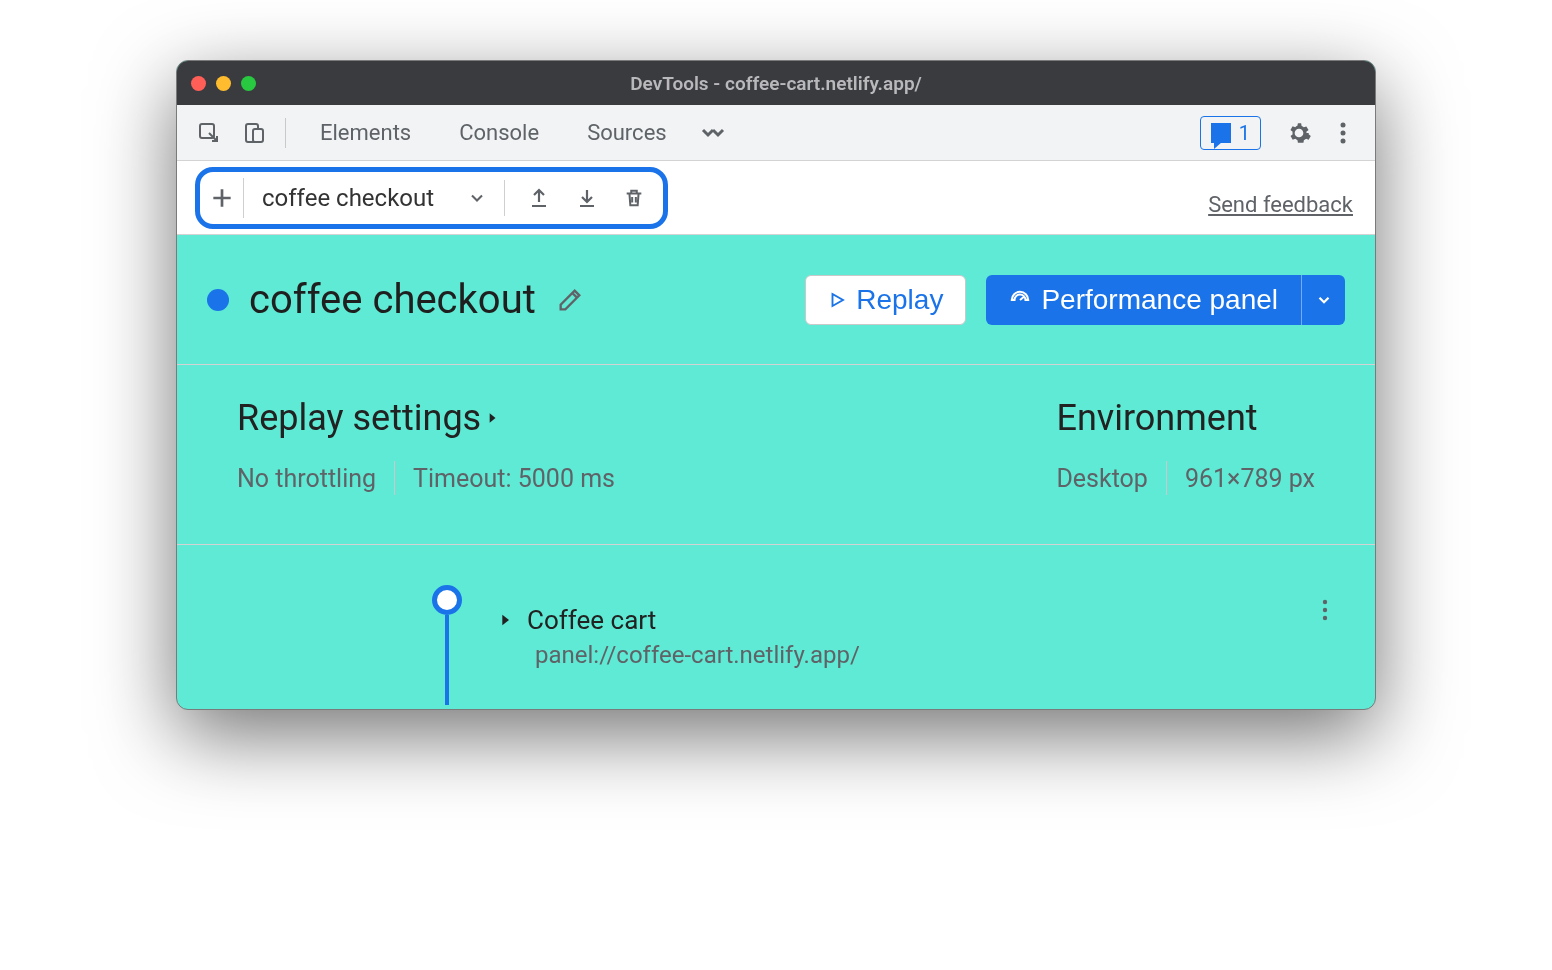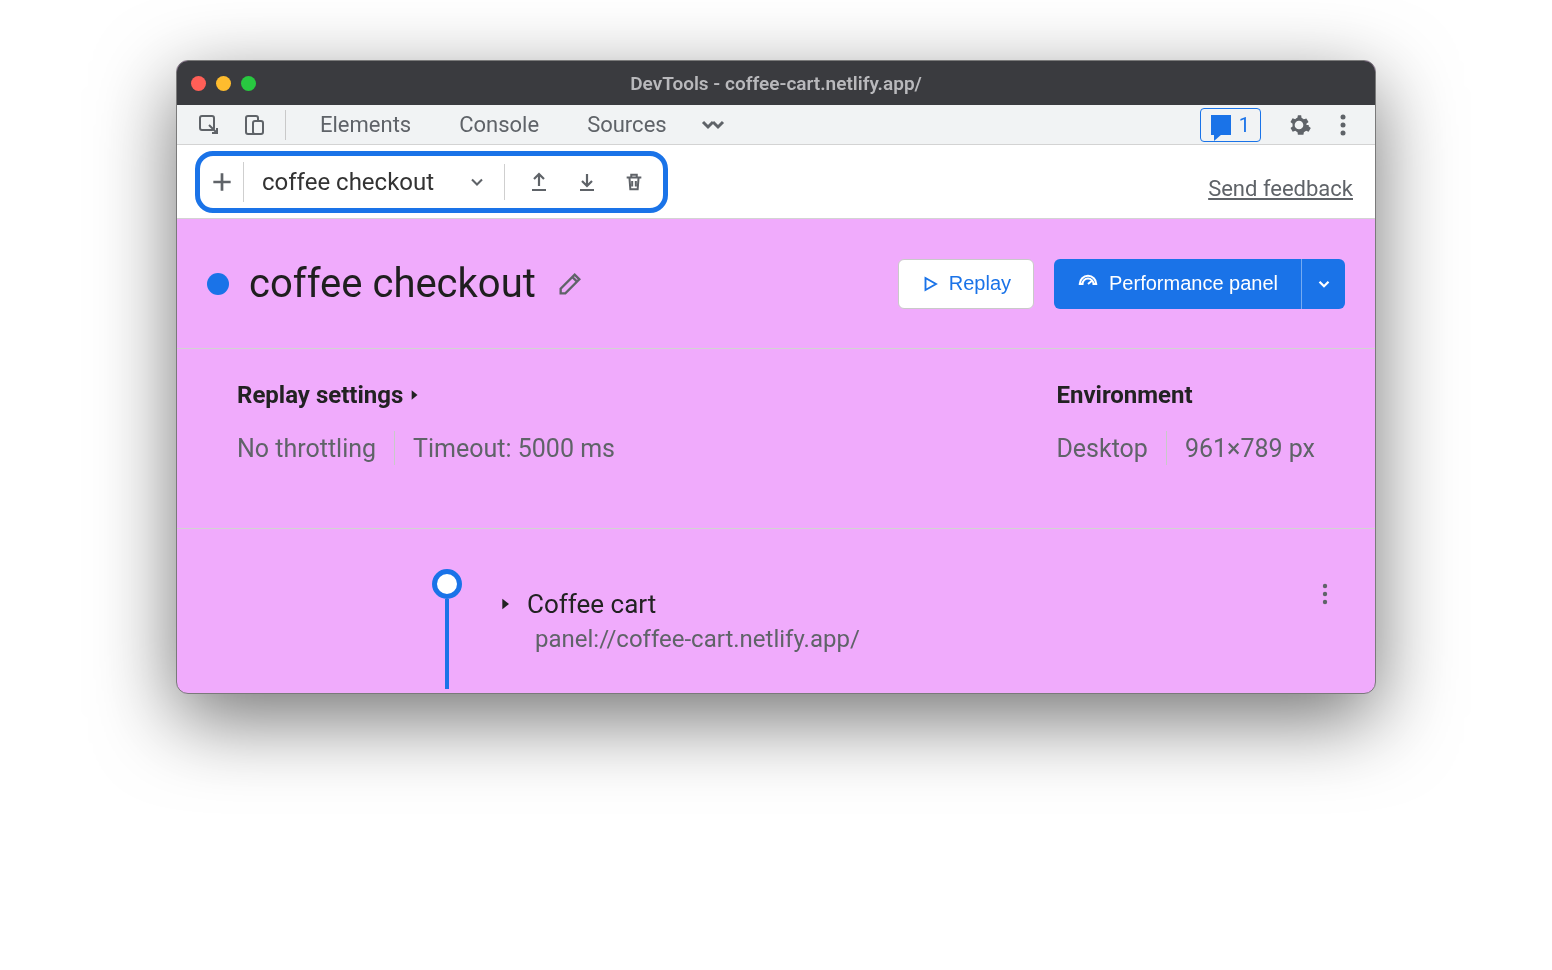--- a/index.html
+++ b/index.html
@@ -10,21 +10,21 @@
     display: flex;
     align-items: flex-start;
     justify-content: center;
     padding: 60px 60px 200px 60px;
   }
   .window {
     width: 1200px;
     border-radius: 12px;
     overflow: hidden;
     box-shadow: 0 25px 80px rgba(0,0,0,0.55);
-    background: #f0abfc;
+    background: #5eead4;
     border: 1px solid #7a7a7a;
   }
   
   .titlebar {
     background: #3a3b3f;
     height: 44px;
     display: flex;
     align-items: center;
     position: relative;
     padding: 0 14px;
@@ -39,21 +39,21 @@
     left: 0; right: 0;
     text-align: center;
     font-size: 19px;
     font-weight: 600;
     color: #b9b9bc;
     pointer-events: none;
   }
   
   .tabstrip {
     background: #f1f3f4;
-    height: 40px;
+    height: 56px;
     display: flex;
     align-items: center;
     padding: 0 12px;
     gap: 4px;
     border-bottom: 1px solid #d3d3d3;
   }
   .iconbtn {
     width: 40px; height: 40px;
     display:flex; align-items:center; justify-content:center;
     color:#555; border-radius:4px; background:transparent; border:none;
@@ -111,38 +111,38 @@
     padding: 0 30px;
     border-bottom:1px solid #d3d3d3;
     gap: 20px;
   }
   .bluedot { width:22px; height:22px; border-radius:50%; background:#1a73e8; }
   .recname { font-size:40px; color:#1f1f1f; font-weight:400;}
   .editicon { color:#5f6368; }
   .btn {
     display:flex; align-items:center; gap:10px;
     height:50px; padding:0 22px; border-radius:6px;
-    font-size:20px; cursor:pointer; border:1px solid transparent;
+    font-size:28px; cursor:pointer; border:1px solid transparent;
   }
   .btn.outline { background:#fff; border:1px solid #c9c9c9; color:#1a73e8;}
   .btn.primary { background:#1a73e8; color:#fff; }
   .splitcaret { width:44px; height:50px; background:#1a73e8; border-left:1px solid rgba(255,255,255,0.4);
                 display:flex; align-items:center; justify-content:center; border-radius:0 6px 6px 0; }
   .splitwrap { display:flex; }
   .splitwrap .btn.primary { border-radius:6px 0 0 6px; }
 
   
   .settings {
     height: 180px;
     display:flex;
     padding: 32px 60px;
     border-bottom:1px solid #d3d3d3;
   }
   .settings .col { display:flex; flex-direction:column; gap:22px; }
-  .settings h3 { font-size:24px; font-weight:700; color:#222; display:flex; align-items:center; gap:4px;}
+  .settings h3 { font-size:36px; font-weight:400; color:#222; display:flex; align-items:center; gap:4px;}
   .settings .vals { font-size:25px; color:#5f6368; display:flex; align-items:center;}
   .settings .pipe { width:1px; height:34px; background:#c9c9c9; margin:0 18px;}
   .settings .col.right { margin-left:auto; }
 
   
   .steps {
     padding: 60px 30px 40px 240px;
     position:relative;
     min-height:160px;
   }

